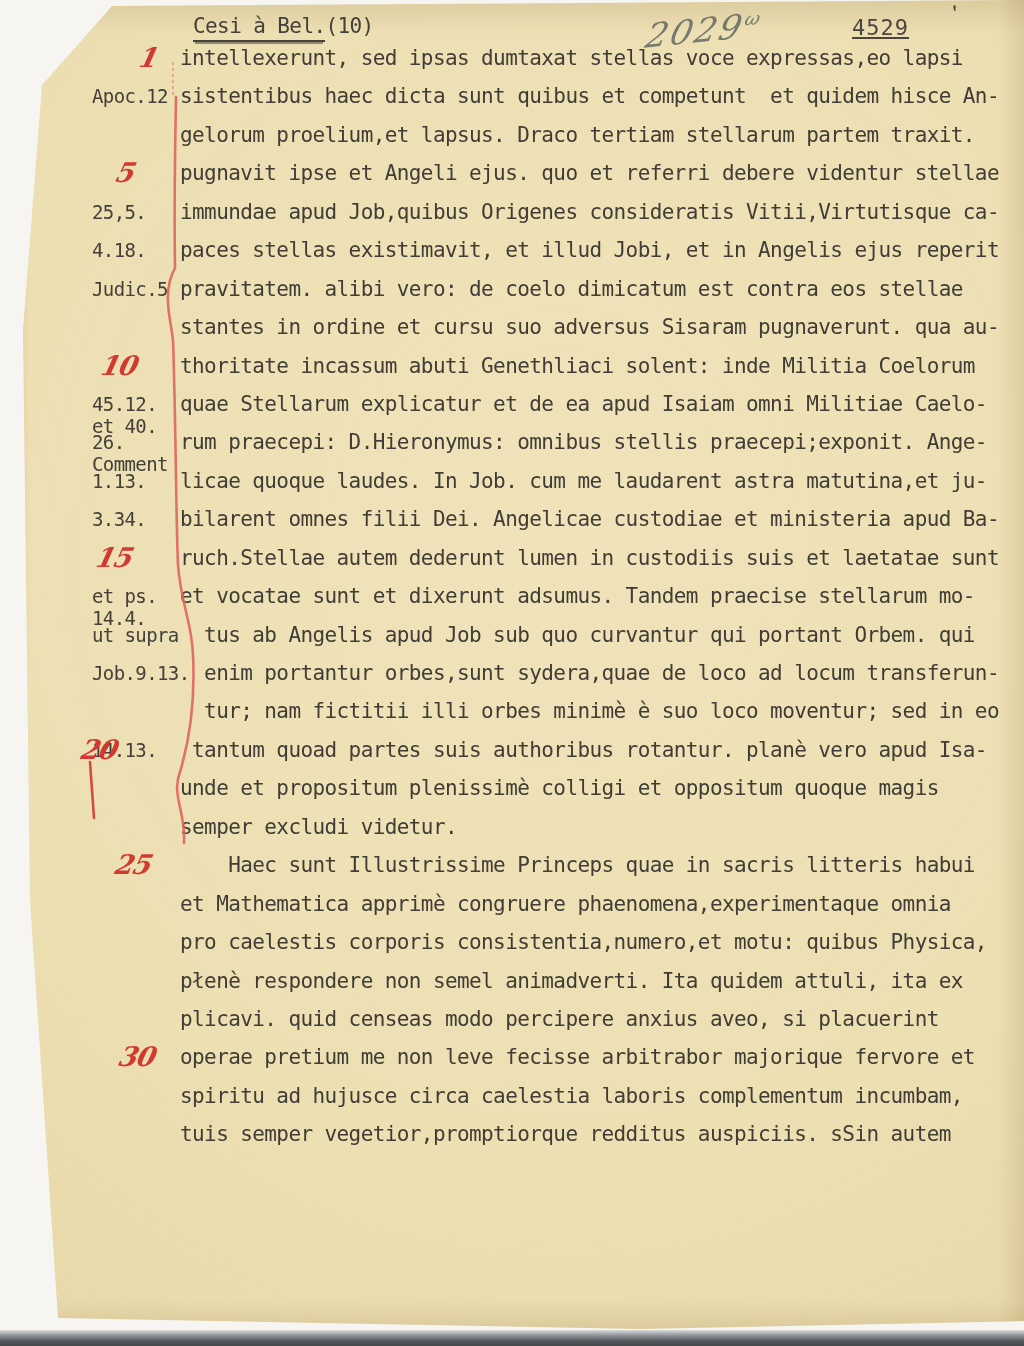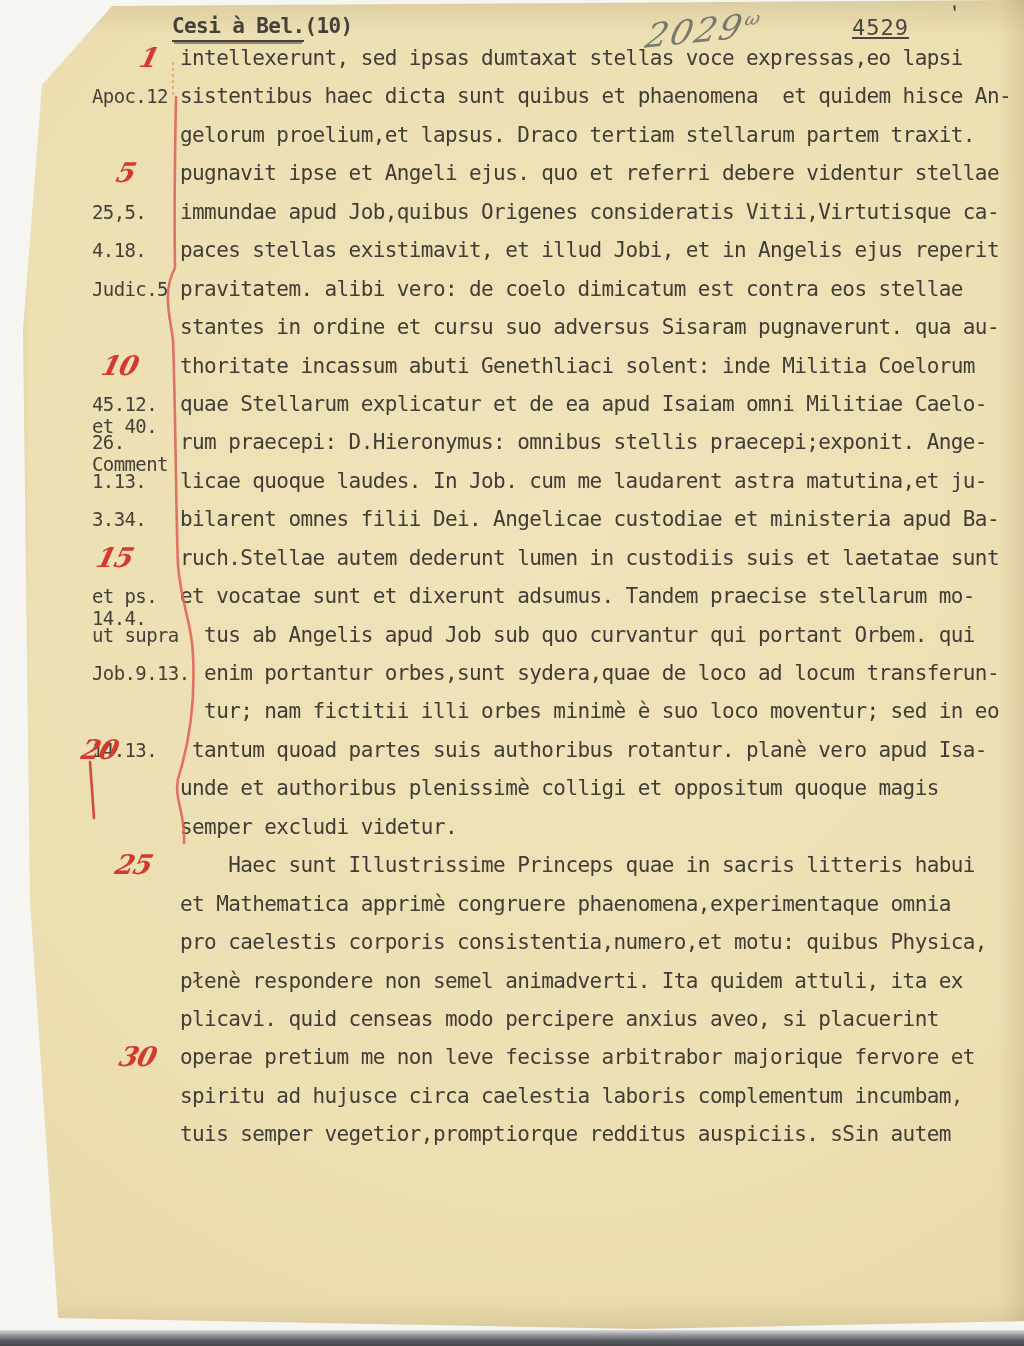--- a/index.html
+++ b/index.html
@@ -19,22 +19,22 @@
   }
   .paper::before{
     content:"";position:absolute;inset:0;
     background:
       linear-gradient(90deg, rgba(122,92,44,.30) 0px, rgba(122,92,44,0) 30px),
       linear-gradient(270deg, rgba(122,92,44,.14) 0px, rgba(122,92,44,0) 26px),
       linear-gradient(0deg, rgba(122,92,44,.22) 0px, rgba(122,92,44,0) 46px),
       linear-gradient(180deg, rgba(122,92,44,.14) 0px, rgba(122,92,44,0) 34px);
   }
   .header-title{
-    position:absolute;left:172px;top:14px;
-    font-size:21px;letter-spacing:-0.6px;color:#44403a;white-space:pre;font-weight:bold;
+    position:absolute;left:193px;top:14px;
+    font-size:21px;letter-spacing:-0.6px;color:#44403a;white-space:pre;
   }
   .header-title .underlined{
     border-bottom:2px solid #45413b;
     box-shadow:0 4px 0 -2px rgba(69,65,59,.55);
     padding-bottom:2px;display:inline-block;
   }
   .handwritten{
     position:absolute;left:648px;top:10px;color:#767a6d;
     font-family:"DejaVu Serif", serif;font-style:italic;font-size:34px;
     transform:skewX(-18deg) rotate(-6deg);letter-spacing:2px;
@@ -77,42 +77,42 @@
 
     <div class="header-title"><span class="underlined">Cesi à Bel.</span><span>(10)</span></div>
 
     <div class="handwritten"><span>2029</span><sup>ω</sup></div>
 
     <div class="folio">4529</div>
     <div class="folio-tick">‛</div>
 
     <div class="text-block" id="lines">
         <div class="row"><span class="red-num" style="left: -40px;">1</span><span class="line-text">intellexerunt, sed ipsas dumtaxat stellas voce expressas,eo lapsi</span></div>
-        <div class="row"><span class="margin-note">Apoc.12</span><span class="line-text">sistentibus haec dicta sunt quibus et phaenomena  et quidem hisce An-</span></div>
+        <div class="row"><span class="margin-note">Apoc.12</span><span class="line-text">sistentibus haec dicta sunt quibus et competunt  et quidem hisce An-</span></div>
         <div class="row"><span class="line-text">gelorum proelium,et lapsus. Draco tertiam stellarum partem traxit.</span></div>
         <div class="row"><span class="red-num" style="left: -63px;">5</span><span class="line-text">pugnavit ipse et Angeli ejus. quo et referri debere videntur stellae</span></div>
         <div class="row"><span class="margin-note">25,5.</span><span class="line-text">immundae apud Job,quibus Origenes consideratis Vitii,Virtutisque ca-</span></div>
         <div class="row"><span class="margin-note">4.18.</span><span class="line-text">paces stellas existimavit, et illud Jobi, et in Angelis ejus reperit</span></div>
         <div class="row"><span class="margin-note">Judic.5</span><span class="line-text">pravitatem. alibi vero: de coelo dimicatum est contra eos stellae</span></div>
         <div class="row"><span class="line-text">stantes in ordine et cursu suo adversus Sisaram pugnaverunt. qua au-</span></div>
         <div class="row"><span class="red-num" style="left: -78px;">10</span><span class="line-text">thoritate incassum abuti Genethliaci solent: inde Militia Coelorum</span></div>
         <div class="row"><span class="margin-note">45.12.
 et 40.</span><span class="line-text">quae Stellarum explicatur et de ea apud Isaiam omni Militiae Caelo-</span></div>
         <div class="row"><span class="margin-note"> 26.
 Comment</span><span class="line-text">rum praecepi: D.Hieronymus: omnibus stellis praecepi;exponit. Ange-</span></div>
         <div class="row"><span class="margin-note">1.13.</span><span class="line-text">licae quoque laudes. In Job. cum me laudarent astra matutina,et ju-</span></div>
         <div class="row"><span class="margin-note">3.34.</span><span class="line-text">bilarent omnes filii Dei. Angelicae custodiae et ministeria apud Ba-</span></div>
         <div class="row"><span class="red-num" style="left: -83px;">15</span><span class="line-text">ruch.Stellae autem dederunt lumen in custodiis suis et laetatae sunt</span></div>
         <div class="row"><span class="margin-note">et ps.
 14.4.</span><span class="line-text">et vocatae sunt et dixerunt adsumus. Tandem praecise stellarum mo-</span></div>
         <div class="row"><span class="margin-note">ut supra</span><span class="line-text">  tus ab Angelis apud Job sub quo curvantur qui portant Orbem. qui</span></div>
         <div class="row"><span class="margin-note">Job.9.13.</span><span class="line-text">  enim portantur orbes,sunt sydera,quae de loco ad locum transferun-</span></div>
         <div class="row"><span class="line-text">  tur; nam fictitii illi orbes minimè è suo loco moventur; sed in eo</span></div>
         <div class="row"><span class="margin-note">14.13.</span><span class="red-num" style="left: -98px;">20</span><span class="line-text"> tantum quoad partes suis authoribus rotantur. planè vero apud Isa-</span></div>
-        <div class="row"><span class="line-text">unde et authoribus plenissimè colligi et oppositum quoque magis</span></div>
+        <div class="row"><span class="line-text">unde et propositum plenissimè colligi et oppositum quoque magis</span></div>
         <div class="row"><span class="line-text">semper excludi videtur.</span></div>
         <div class="row"><span class="red-num" style="left: -64px;">25</span><span class="line-text">    Haec sunt Illustrissime Princeps quae in sacris litteris habui</span></div>
         <div class="row"><span class="line-text">et Mathematica apprimè congruere phaenomena,experimentaque omnia</span></div>
         <div class="row"><span class="line-text">pro caelestis corporis consistentia,numero,et motu: quibus Physica,</span></div>
         <div class="row"><span class="line-text">płenè respondere non semel animadverti. Ita quidem attuli, ita ex</span></div>
         <div class="row"><span class="line-text">plicavi. quid censeas modo percipere anxius aveo, si placuerint</span></div>
         <div class="row"><span class="red-num" style="left: -60px;">30</span><span class="line-text">operae pretium me non leve fecisse arbitrabor majorique fervore et</span></div>
         <div class="row"><span class="line-text">spiritu ad hujusce circa caelestia laboris complementum incumbam,</span></div>
         <div class="row"><span class="line-text">tuis semper vegetior,promptiorque redditus auspiciis. sSin autem</span></div>
       </div>

